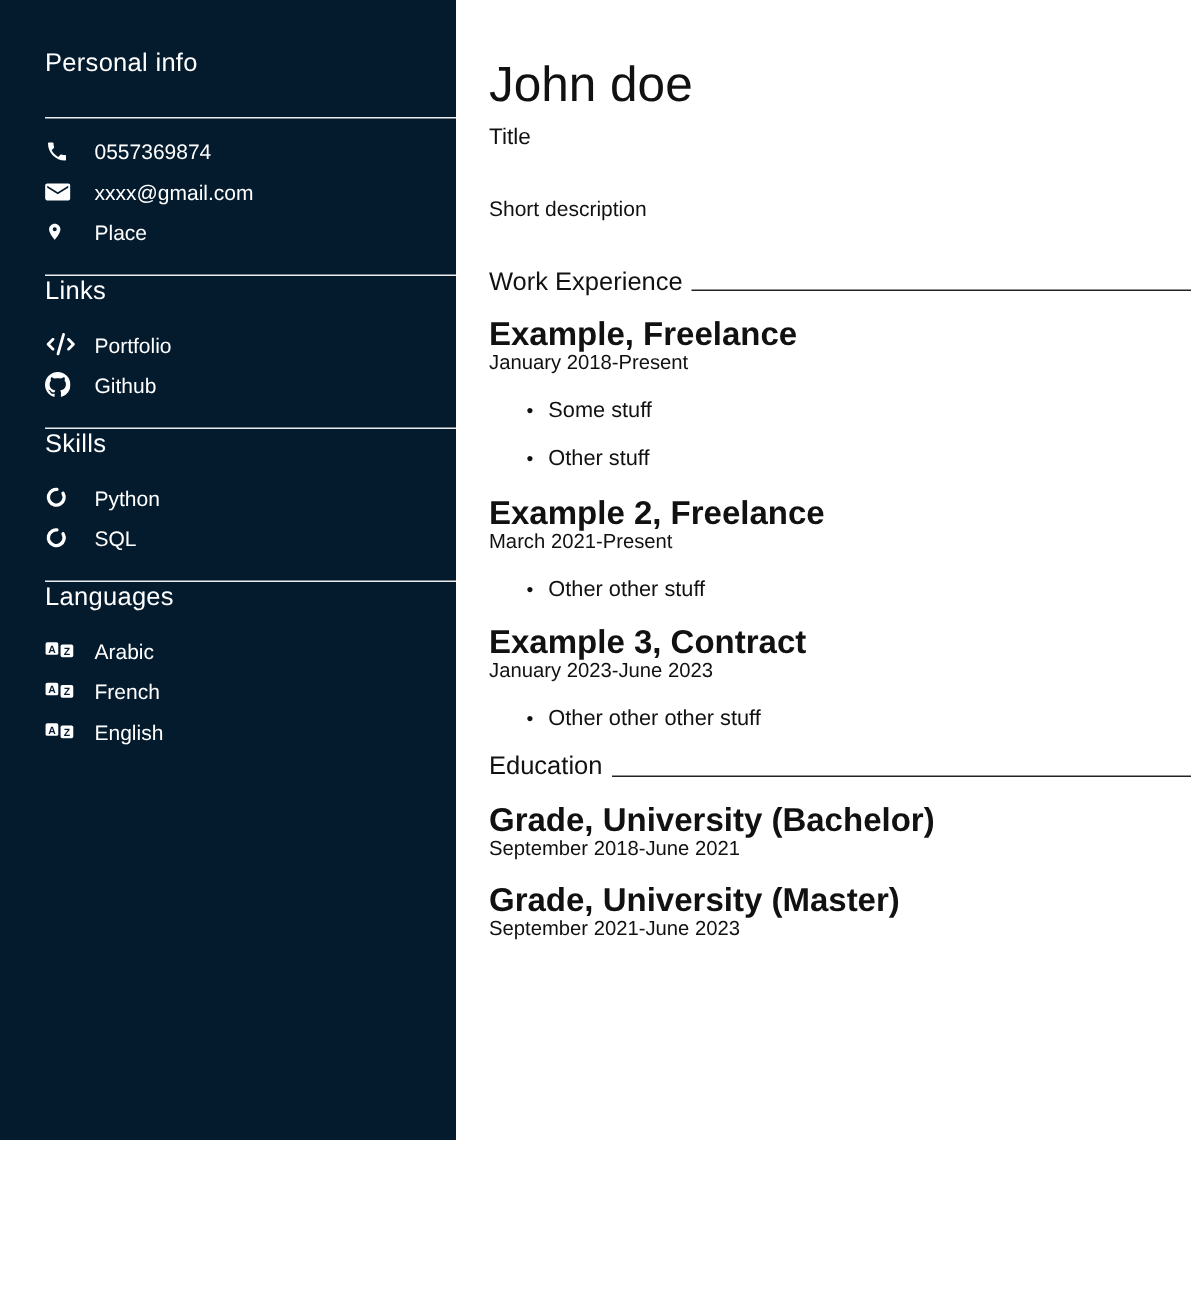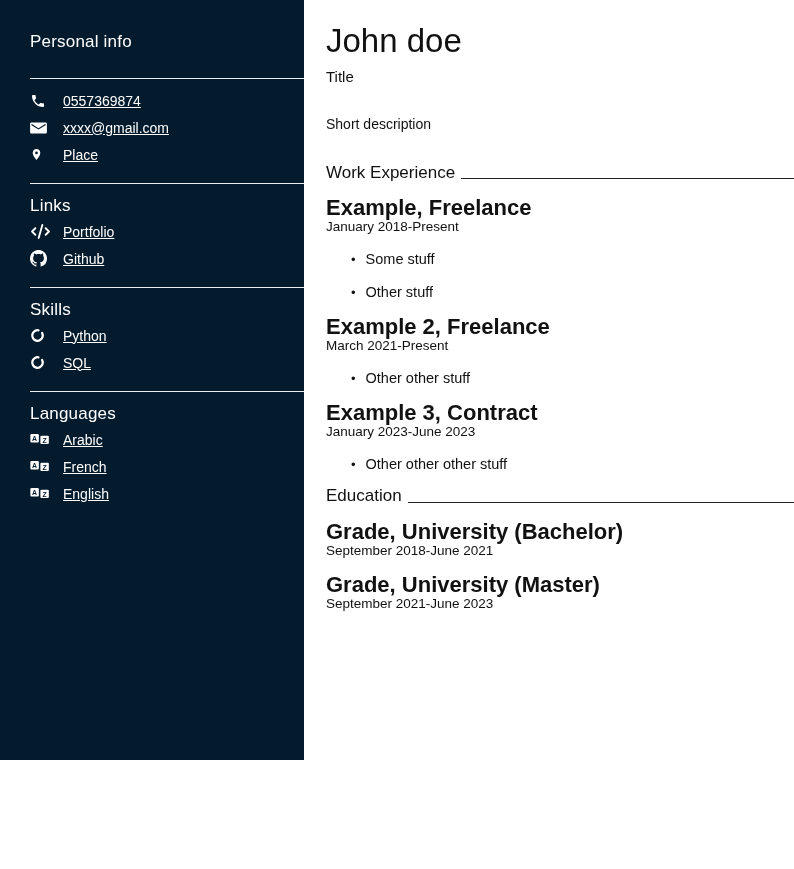--- a/index.html
+++ b/index.html
@@ -27,50 +27,50 @@
     background: var(--sidebar-bg);
     color: var(--sidebar-text);
     padding: 32px 0 0 30px;
   }
   .s-heading {
     font-size: 17px;
     font-weight: 400;
     margin: 0;
     letter-spacing: 0.2px;
   }
-  .s-heading.after-rule { margin-top: 12px; }
+  .s-heading.after-rule { }
   .rule {
     border: none;
     border-top: 1px solid rgba(255,255,255,0.92);
     margin: 0;
   }
   .rule.after-heading { margin-top: 26px; }
   .rule.between { margin-top: 15px; }
-  .s-items { margin-top: 8px; text-decoration: underline; }
-  .s-items.tight { margin-top: 2px; }
+  .s-items { margin-top: 8px; }
+  .s-items.tight { margin-top: 12px; }
   .s-item {
     display: flex;
     align-items: center;
     height: 27px;
     font-size: 14px;
   }
   .icn {
     width: 22px;
     margin-right: 11px;
     display: flex;
     align-items: center;
     justify-content: flex-start;
     flex: none;
   }
   .icn svg { display: block; }
 
   
   .main {
     flex: 1;
-    padding: 21px 0 0 22px;
+    padding: 36px 0 0 22px;
     color: var(--main-text);
   }
   .name {
     font-size: 33px;
     font-weight: 400;
     margin: 0;
     line-height: 1.2;
   }
   .subtitle {
     font-size: 15px;

